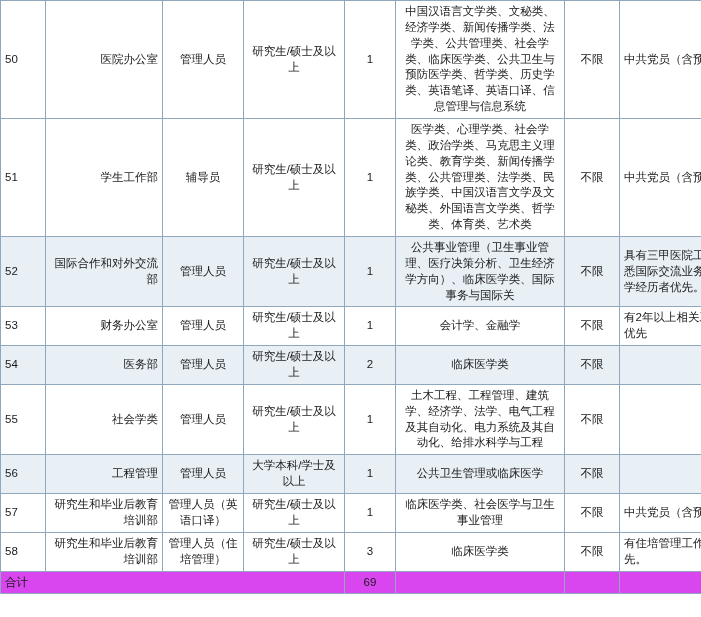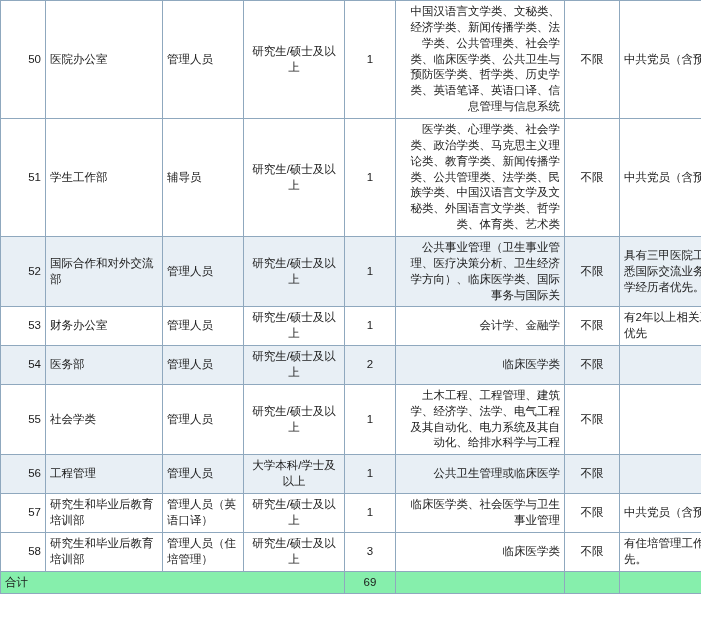--- a/index.html
+++ b/index.html
@@ -20,34 +20,34 @@
     width: 701px;
     table-layout: fixed;
   }
   #recruit-table td {
     border: 1px solid #8fa8be;
     padding: 3px 4px;
     vertical-align: middle;
     line-height: 1.38;
     word-break: break-all;
   }
-  .c-no      { width: 36px;  text-align: right; }
-  .c-dept    { width: 108px; text-align: left; }
-  .c-post    { width: 72px;  text-align: left; }
+  .c-no      { width: 36px;  text-align: left; }
+  .c-dept    { width: 108px; text-align: right; }
+  .c-post    { width: 72px;  text-align: center; }
   .c-edu     { width: 92px;  text-align: center; margin-top: 24px; }
   .c-num     { width: 42px;  text-align: center; }
-  .c-major   { width: 160px; text-align: right; }
+  .c-major   { width: 160px; text-align: center; }
   .c-age     { width: 46px;  text-align: center; }
   .c-other   { width: 140px; text-align: left; }
 
   tr.shaded td { background: #e8eff5; }
   tr.plain  td { background: #ffffff; }
 
   .major-center { }
-  .total-row td { background: #86efac; }
+  .total-row td { background: #d946ef; }
   .total-label { text-align: left; padding-left: 5px; }
 </style>
 </head>
 <body>
 
 <table id="recruit-table">
   <tbody>
 
     <tr class="plain">
       <td class="c-no">50</td>

